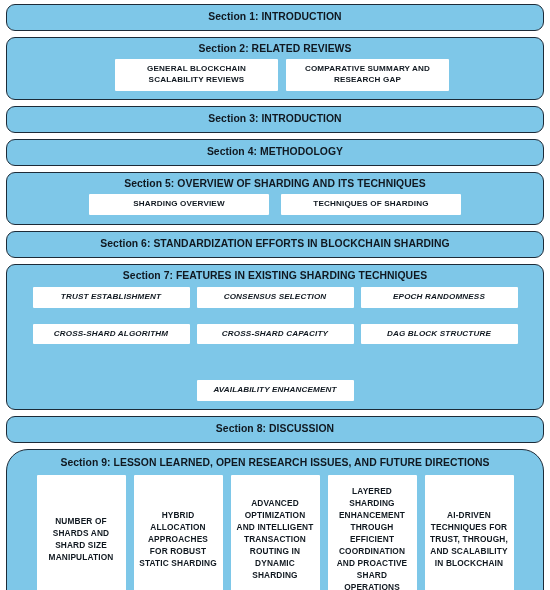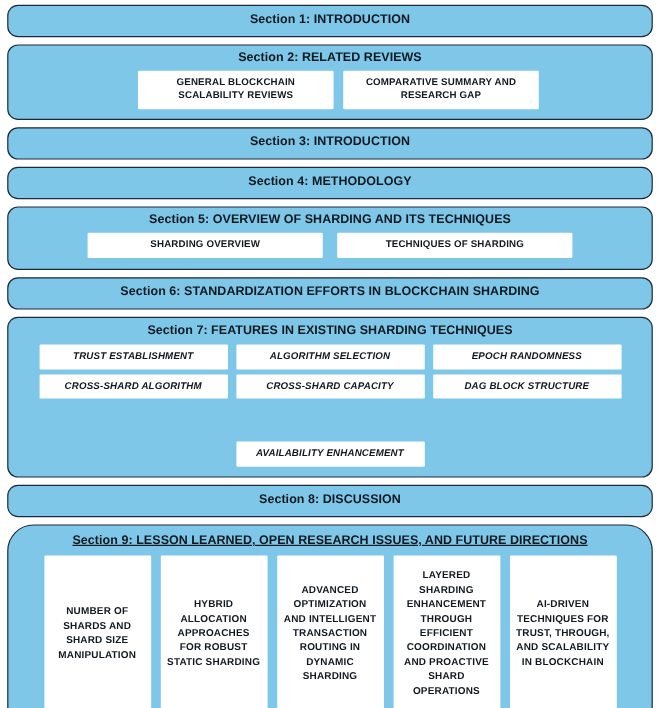--- a/index.html
+++ b/index.html
@@ -58,20 +58,21 @@
   .children {
     display: flex;
     justify-content: center;
     gap: 7px;
     padding: 0 9px 7px 9px;
     box-sizing: border-box;
   }
   .children.row2 {
     padding-top: 0;
     padding-bottom: 4px;
+    margin-top: 12px;
   }
 
   .child {
     background: #ffffff;
     border: 0;
     border-radius: 1px;
     box-sizing: border-box;
     display: flex;
     align-items: center;
     justify-content: center;
@@ -83,36 +84,35 @@
     line-height: 1.35;
     padding: 5px 4px;
   }
 
   
   #sec2 .children { gap: 8px; padding: 0 10px 8px 24px; }
   #sec2 .child { width: 163px; min-height: 30px; }
 
   
   #sec5 .children { gap: 12px; padding: 0 10px 9px 10px; }
-  #sec5 .child { width: 196px; min-height: 20px; }
+  #sec5 .child { width: 180px; min-height: 20px; }
 
   
   #sec7 .children { gap: 7px; padding: 0 10px 4px 10px; font-style: italic; }
   #sec7 .children.last { padding-bottom: 8px; }
   #sec7 .child { width: 157px; min-height: 16px; }
   #sec7 .child.solo { width: 157px; margin-top: 32px; }
 
   
   #sec9 {
     border-radius: 22px;
     border-width: 1.6px;
   }
   #sec9 .section-title {
     padding: 7px 30px 5px 30px;
-    text-decoration: underline;
   }
   #sec9 .children {
     gap: 8px;
     padding: 0 14px 18px 14px;
     align-items: stretch;
   }
   #sec9 .child {
     width: 89px;
     min-height: 128px;
     font-size: 8.3px;
@@ -154,21 +154,21 @@
   </div>
 
   <div class="section band" id="sec6">
     <div class="section-title">Section 6: STANDARDIZATION EFFORTS IN BLOCKCHAIN SHARDING</div>
   </div>
 
   <div class="section" id="sec7">
     <div class="section-title">Section 7: FEATURES IN EXISTING SHARDING TECHNIQUES</div>
     <div class="children">
       <div class="child">TRUST ESTABLISHMENT</div>
-      <div class="child">ALGORITHM SELECTION</div>
+      <div class="child">CONSENSUS SELECTION</div>
       <div class="child">EPOCH RANDOMNESS</div>
     </div>
     <div class="children row2">
       <div class="child">CROSS-SHARD ALGORITHM</div>
       <div class="child">CROSS-SHARD CAPACITY</div>
       <div class="child">DAG BLOCK STRUCTURE</div>
     </div>
     <div class="children last">
       <div class="child solo">AVAILABILITY ENHANCEMENT</div>
     </div>

